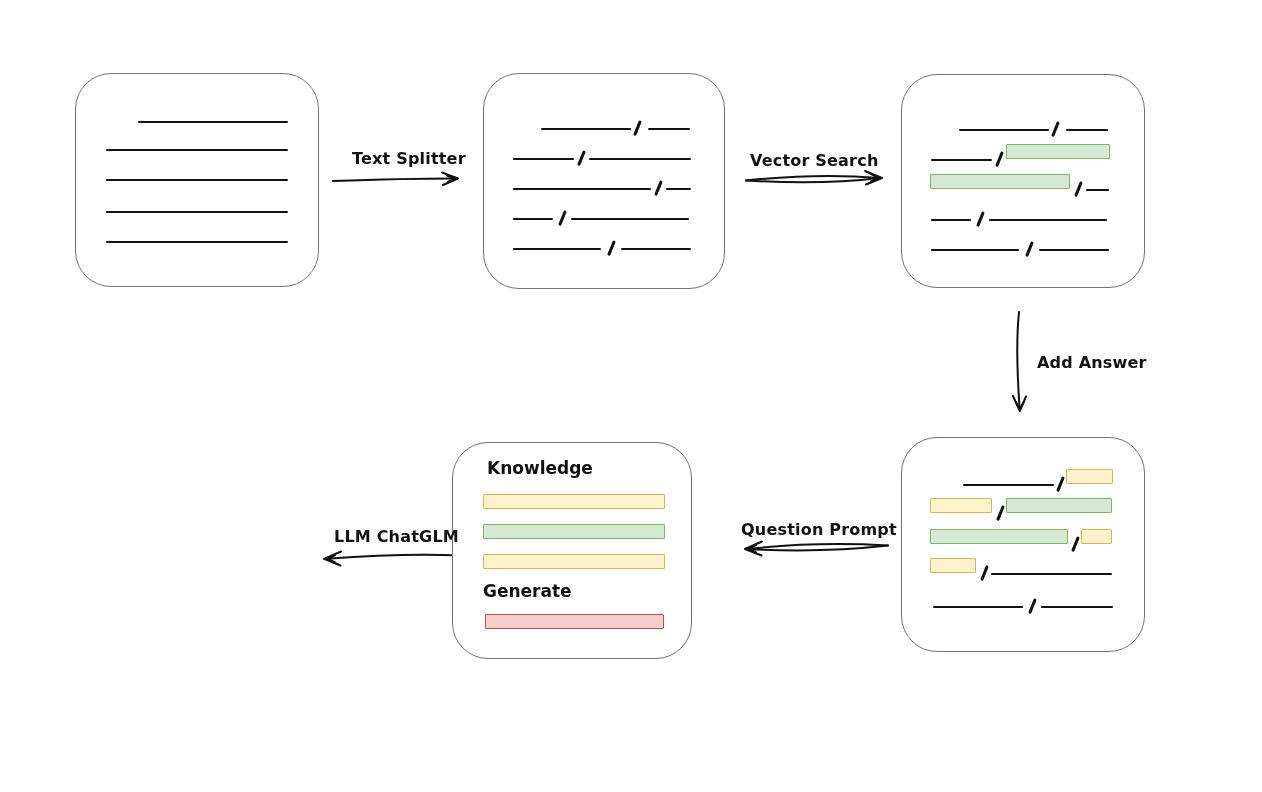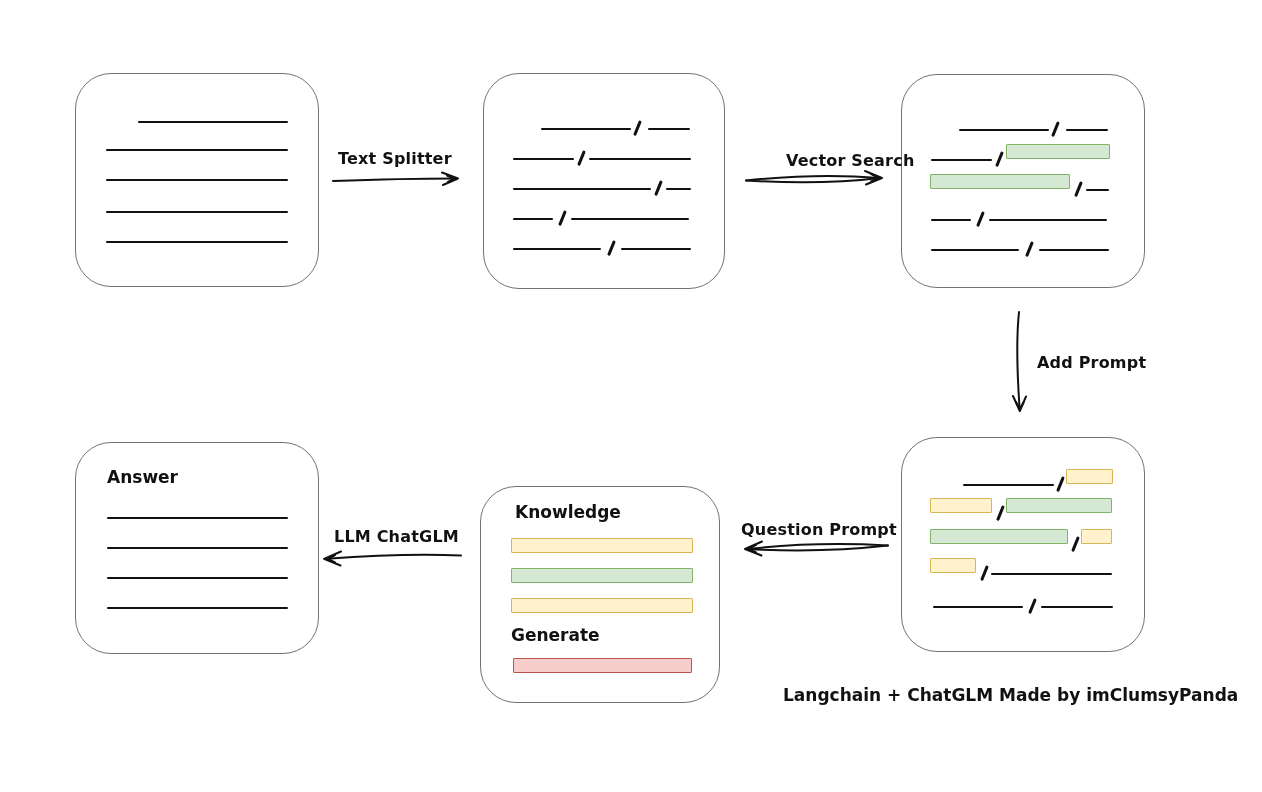--- a/index.html
+++ b/index.html
@@ -145,38 +145,30 @@
 
     <div class="bar yellow" style="left:28px; top:120px; width:44px;"></div>
     <div class="slash" style="left:81px; top:127px;"></div>
     <div class="ln" style="left:89px; top:135px; width:121px;"></div>
 
     <div class="ln" style="left:31px; top:168px; width:90px;"></div>
     <div class="slash" style="left:129px; top:160px;"></div>
     <div class="ln" style="left:139px; top:168px; width:72px;"></div>
   </div>
 
-  <div class="node" style="left:480px; top:442px; width:238px; height:215px;margin-top:44px;">
+  <div class="node" style="left:452px; top:442px; width:238px; height:215px;">
     <div class="node-lbl" style="left:34px; top:15px;">Knowledge</div>
     <div class="bar yellow" style="left:30px; top:51px;  width:180px;"></div>
     <div class="bar green" style="left:30px; top:81px;  width:180px;"></div>
     <div class="bar yellow" style="left:30px; top:111px; width:180px;"></div>
     <div class="node-lbl" style="left:30px; top:138px;">Generate</div>
     <div class="bar red" style="left:32px; top:171px; width:177px;"></div>
   </div>
 
-  <div class="node" style="left:75px; top:442px; width:242px; height:210px;">
-    <div class="node-lbl" style="left:31px; top:24px;">Answer</div>
-    <div class="ln" style="left:31px; top:74px;  width:181px;"></div>
-    <div class="ln" style="left:31px; top:104px; width:181px;"></div>
-    <div class="ln" style="left:31px; top:134px; width:181px;"></div>
-    <div class="ln" style="left:31px; top:164px; width:181px;"></div>
-  </div>
 
-  <div class="lbl" style="left:338px; top:149px;">Text Splitter</div>
-  <div class="lbl" style="left:786px; top:151px;">Vector Search</div>
-  <div class="lbl" style="left:1037px; top:353px;">Add Prompt</div>
+  <div class="lbl" style="left:352px; top:149px;">Text Splitter</div>
+  <div class="lbl" style="left:750px; top:151px;">Vector Search</div>
+  <div class="lbl" style="left:1037px; top:353px;">Add Answer</div>
   <div class="lbl" style="left:741px; top:520px;">Question Prompt</div>
   <div class="lbl" style="left:334px; top:527px;">LLM ChatGLM</div>
 
-  <div class="caption">Langchain + ChatGLM Made by imClumsyPanda</div>
 
 </div>
 
 </body></html>

